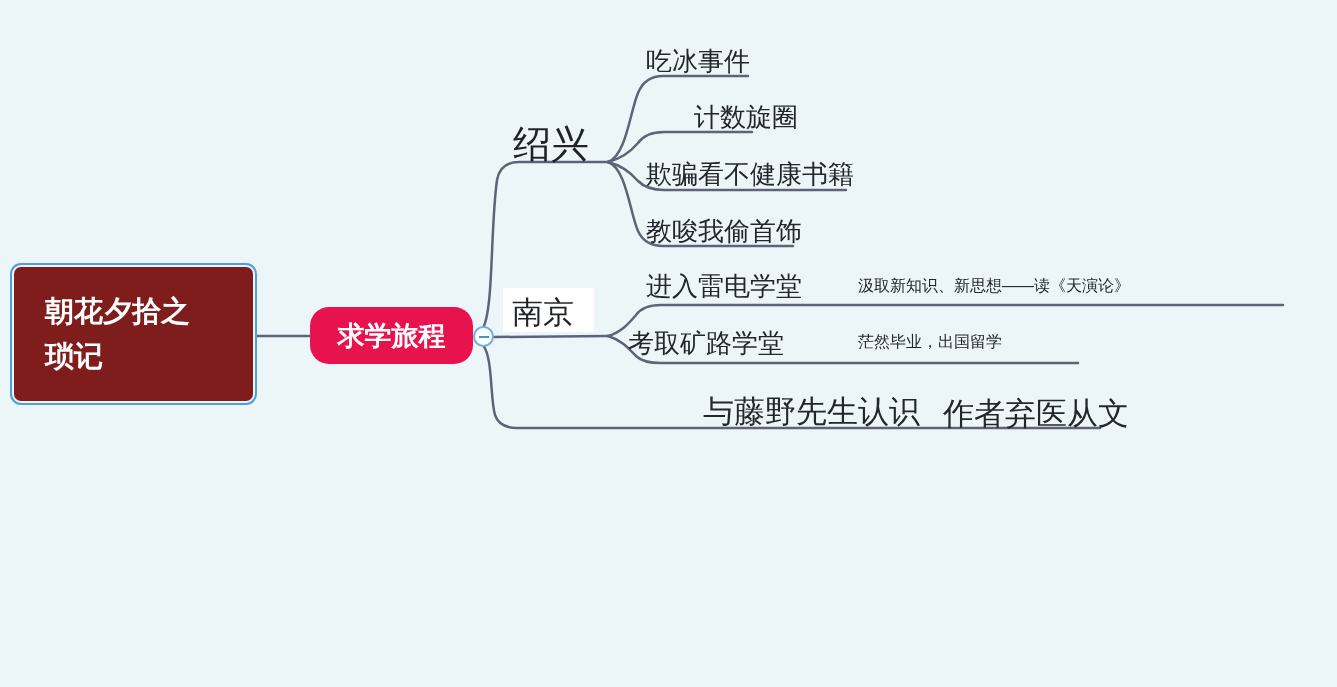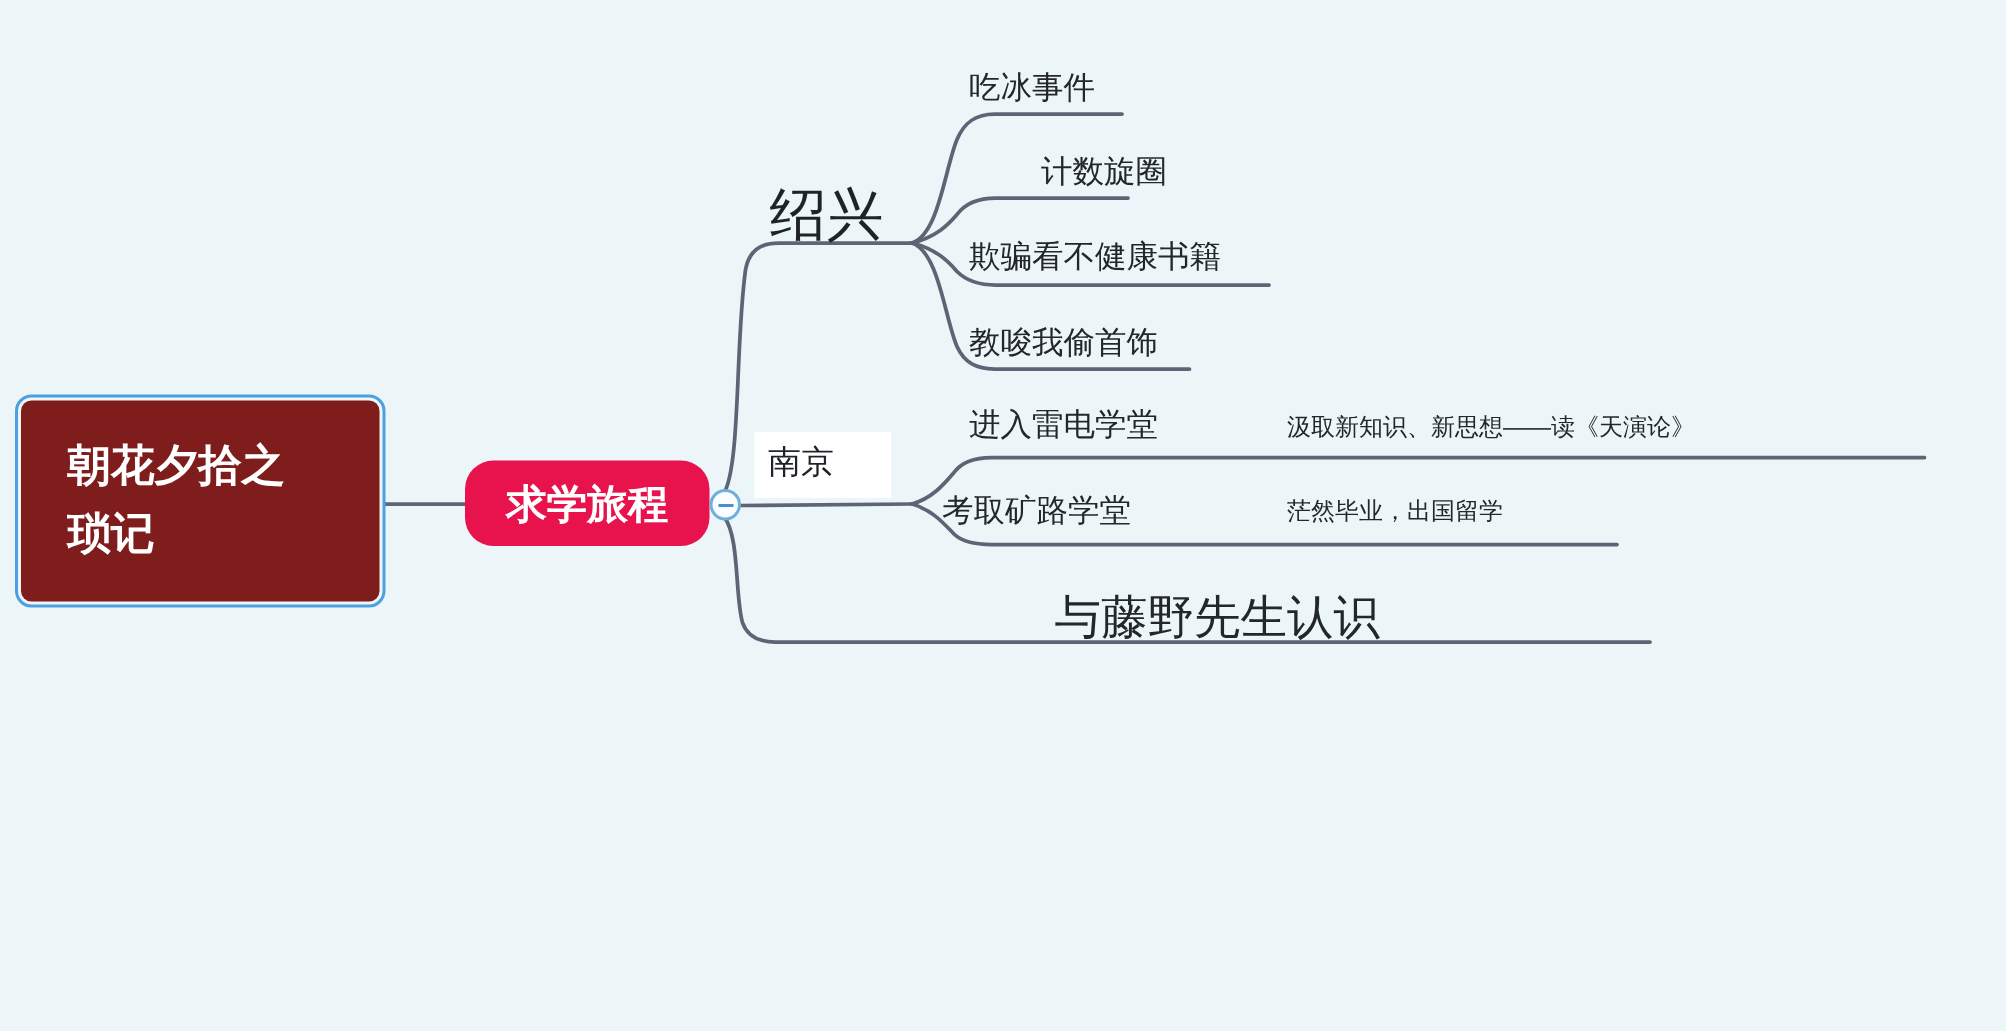--- a/index.html
+++ b/index.html
@@ -40,21 +40,21 @@
   
   .collapse-btn{
     position:absolute;left:473px;top:326px;width:21px;height:21px;z-index:4;
     border:2px solid #6db0de;border-radius:50%;background:#fbfeff;
     box-sizing:border-box;display:flex;align-items:center;justify-content:center;
     cursor:pointer;
   }
   .collapse-btn i{display:block;width:10px;height:2px;background:#4a8fc8;}
 
   .branch{font-size:38px;color:#1f2328;}
-  .child{font-size:21px;}
+  .child{font-size:26px;}
   .grandchild{font-size:16px;}
   .sendai-child{font-size:31px;}
 
   .nanjing-highlight{
     position:absolute;left:503px;top:288px;width:91px;height:44px;
     background:#ffffff;z-index:2;
   }
 </style>
 </head>
 <body>
@@ -88,21 +88,22 @@
     <i></i>
   </div>
 
   <div class="label branch" style="left:513px;top:124px;">绍兴</div>
   <div class="label child" style="left:646px;top:47px;">吃冰事件</div>
   <div class="label child" style="left:646px;top:103px;margin-left:48px;">计数旋圈</div>
   <div class="label child" style="left:646px;top:160px;">欺骗看不健康书籍</div>
   <div class="label child" style="left:646px;top:217px;">教唆我偷首饰</div>
 
   <div class="nanjing-highlight"></div>
-  <div class="label branch" style="left:512px;top:296px;font-size:22px;">南京</div>
+  <div class="label branch" style="left:512px;top:296px;font-size:31px;">南京</div>
   <div class="label child" style="left:646px;top:272px;">进入雷电学堂</div>
   <div class="label grandchild" style="left:858px;top:277px;">汲取新知识、新思想——读《天演论》</div>
   <div class="label child" style="left:628px;top:329px;">考取矿路学堂</div>
   <div class="label grandchild" style="left:858px;top:333px;">茫然毕业，出国留学</div>
 
   <div class="label sendai-child" style="left:703px;top:395px;">与藤野先生认识</div>
+  <div class="label sendai-child" style="left:943px;top:397px;">作者弃医从文</div>
 
 </div>
 
 </body></html>

